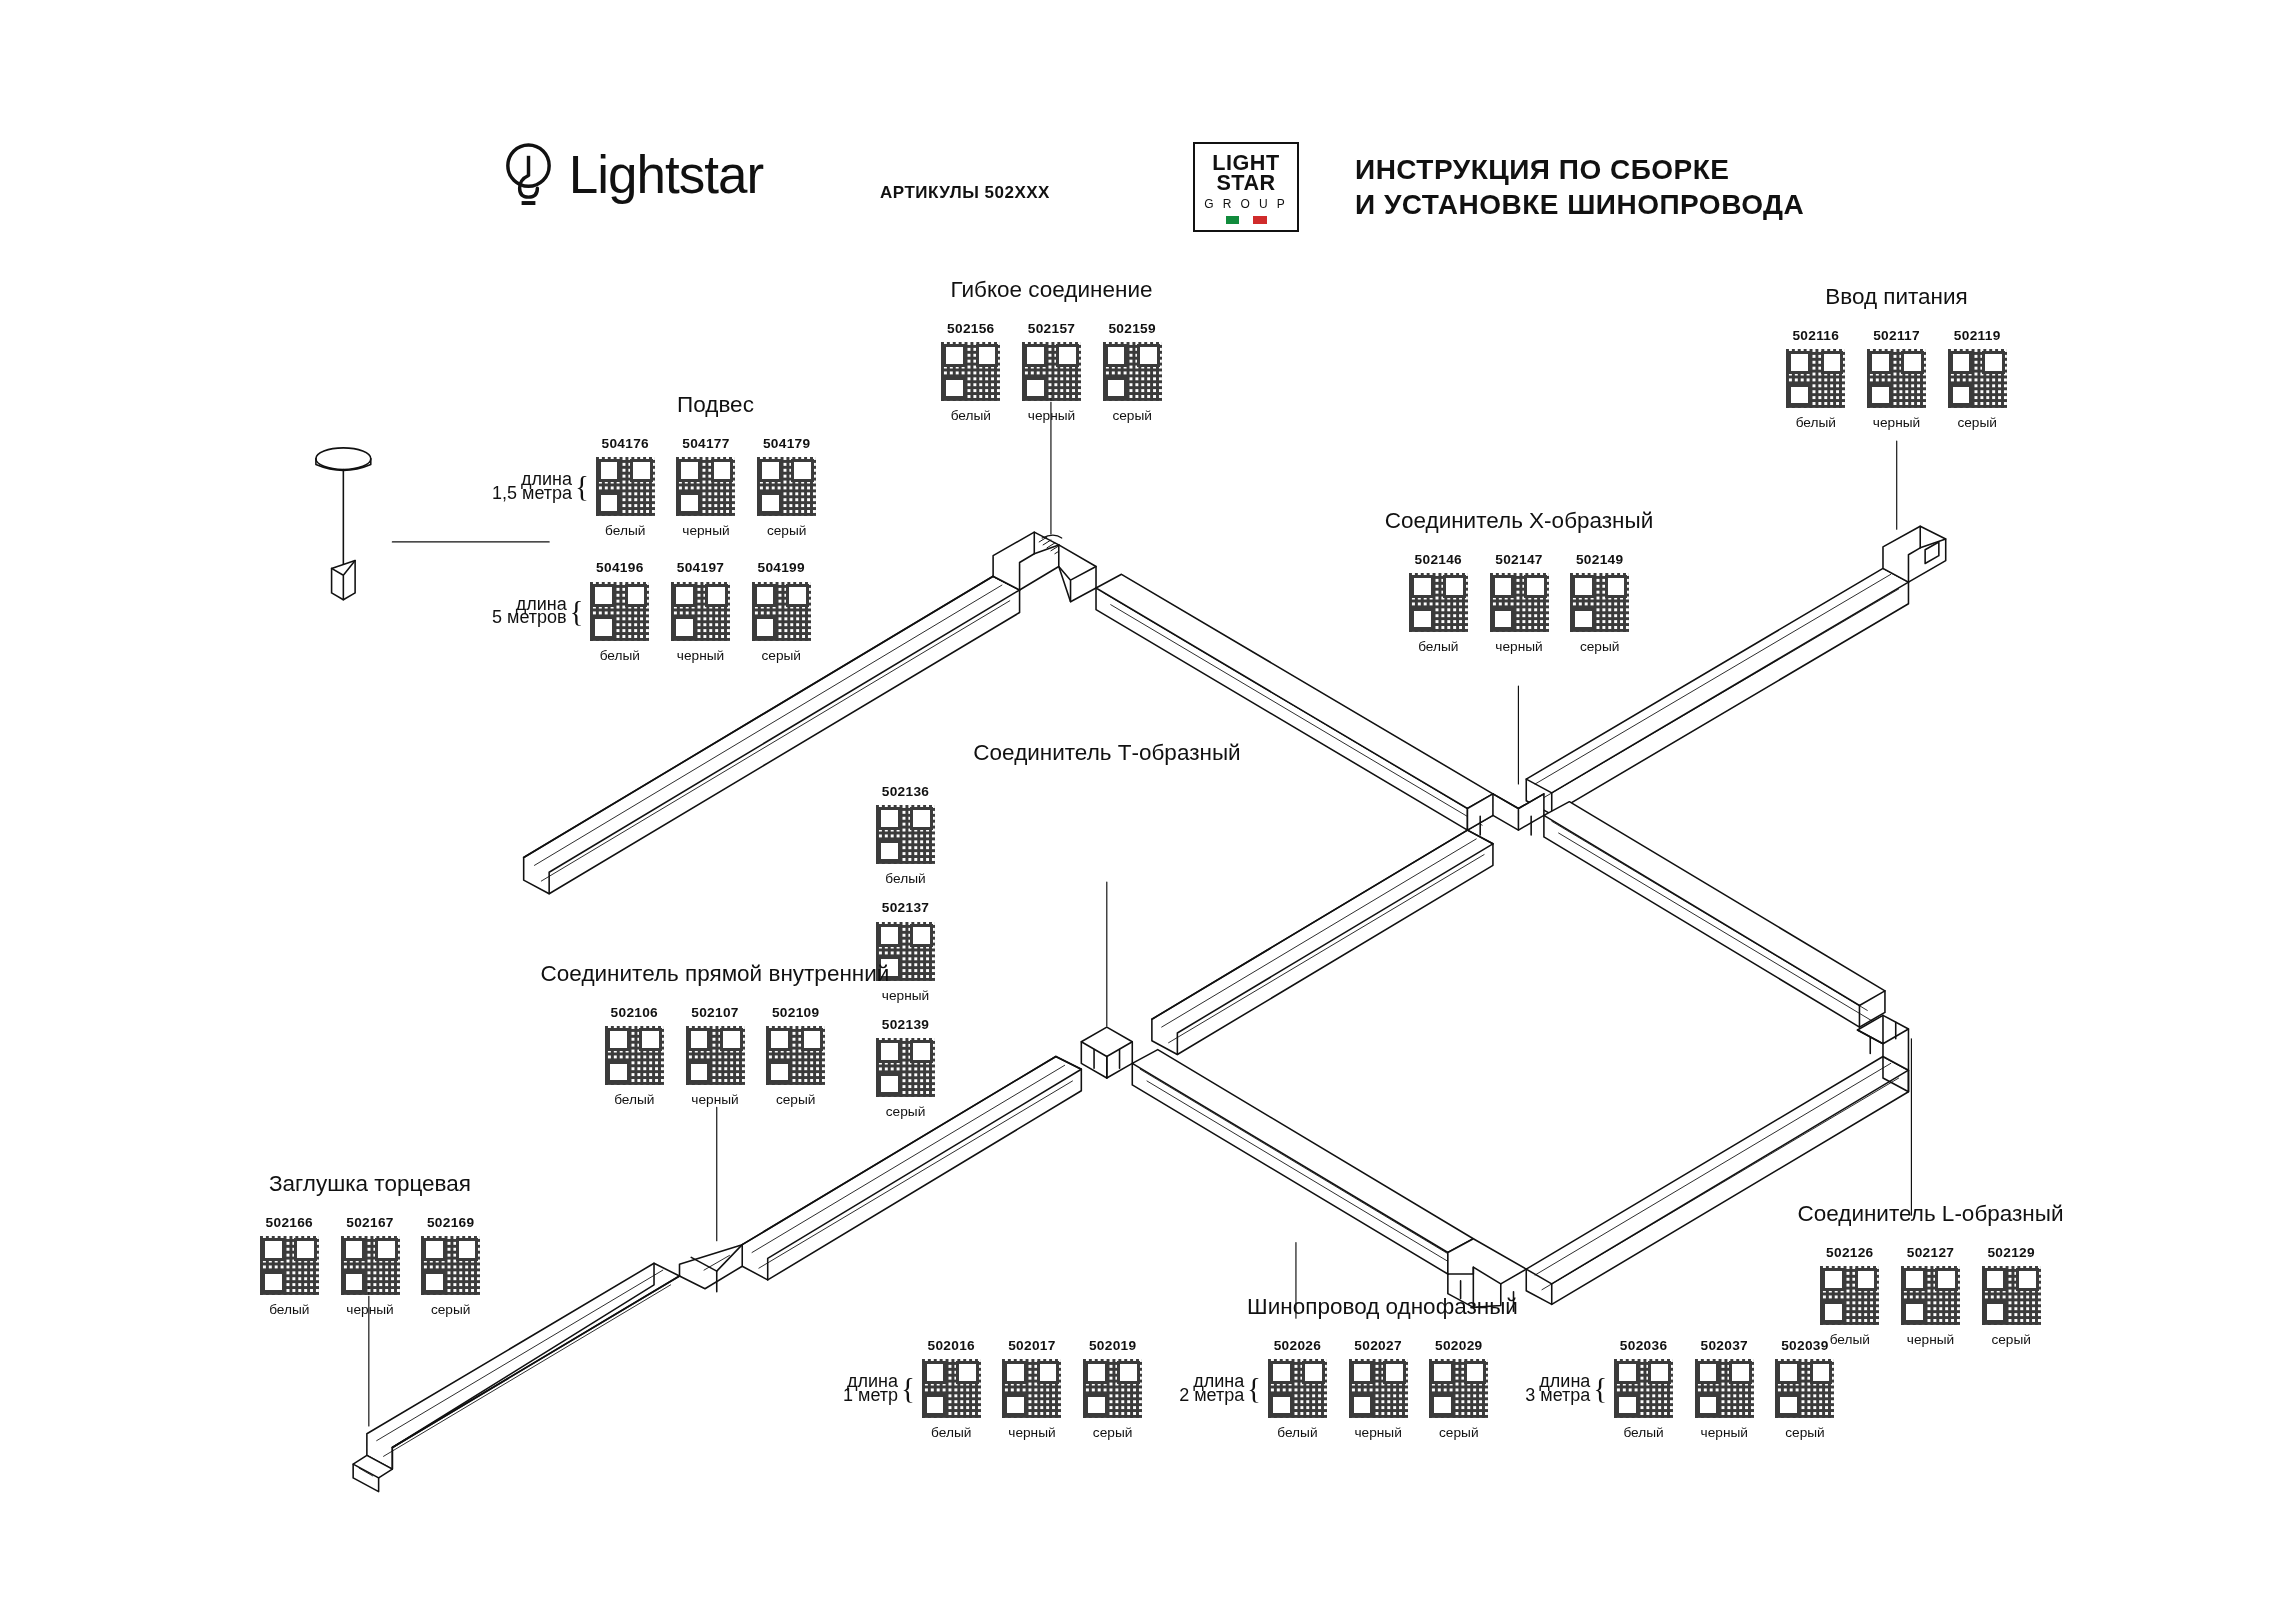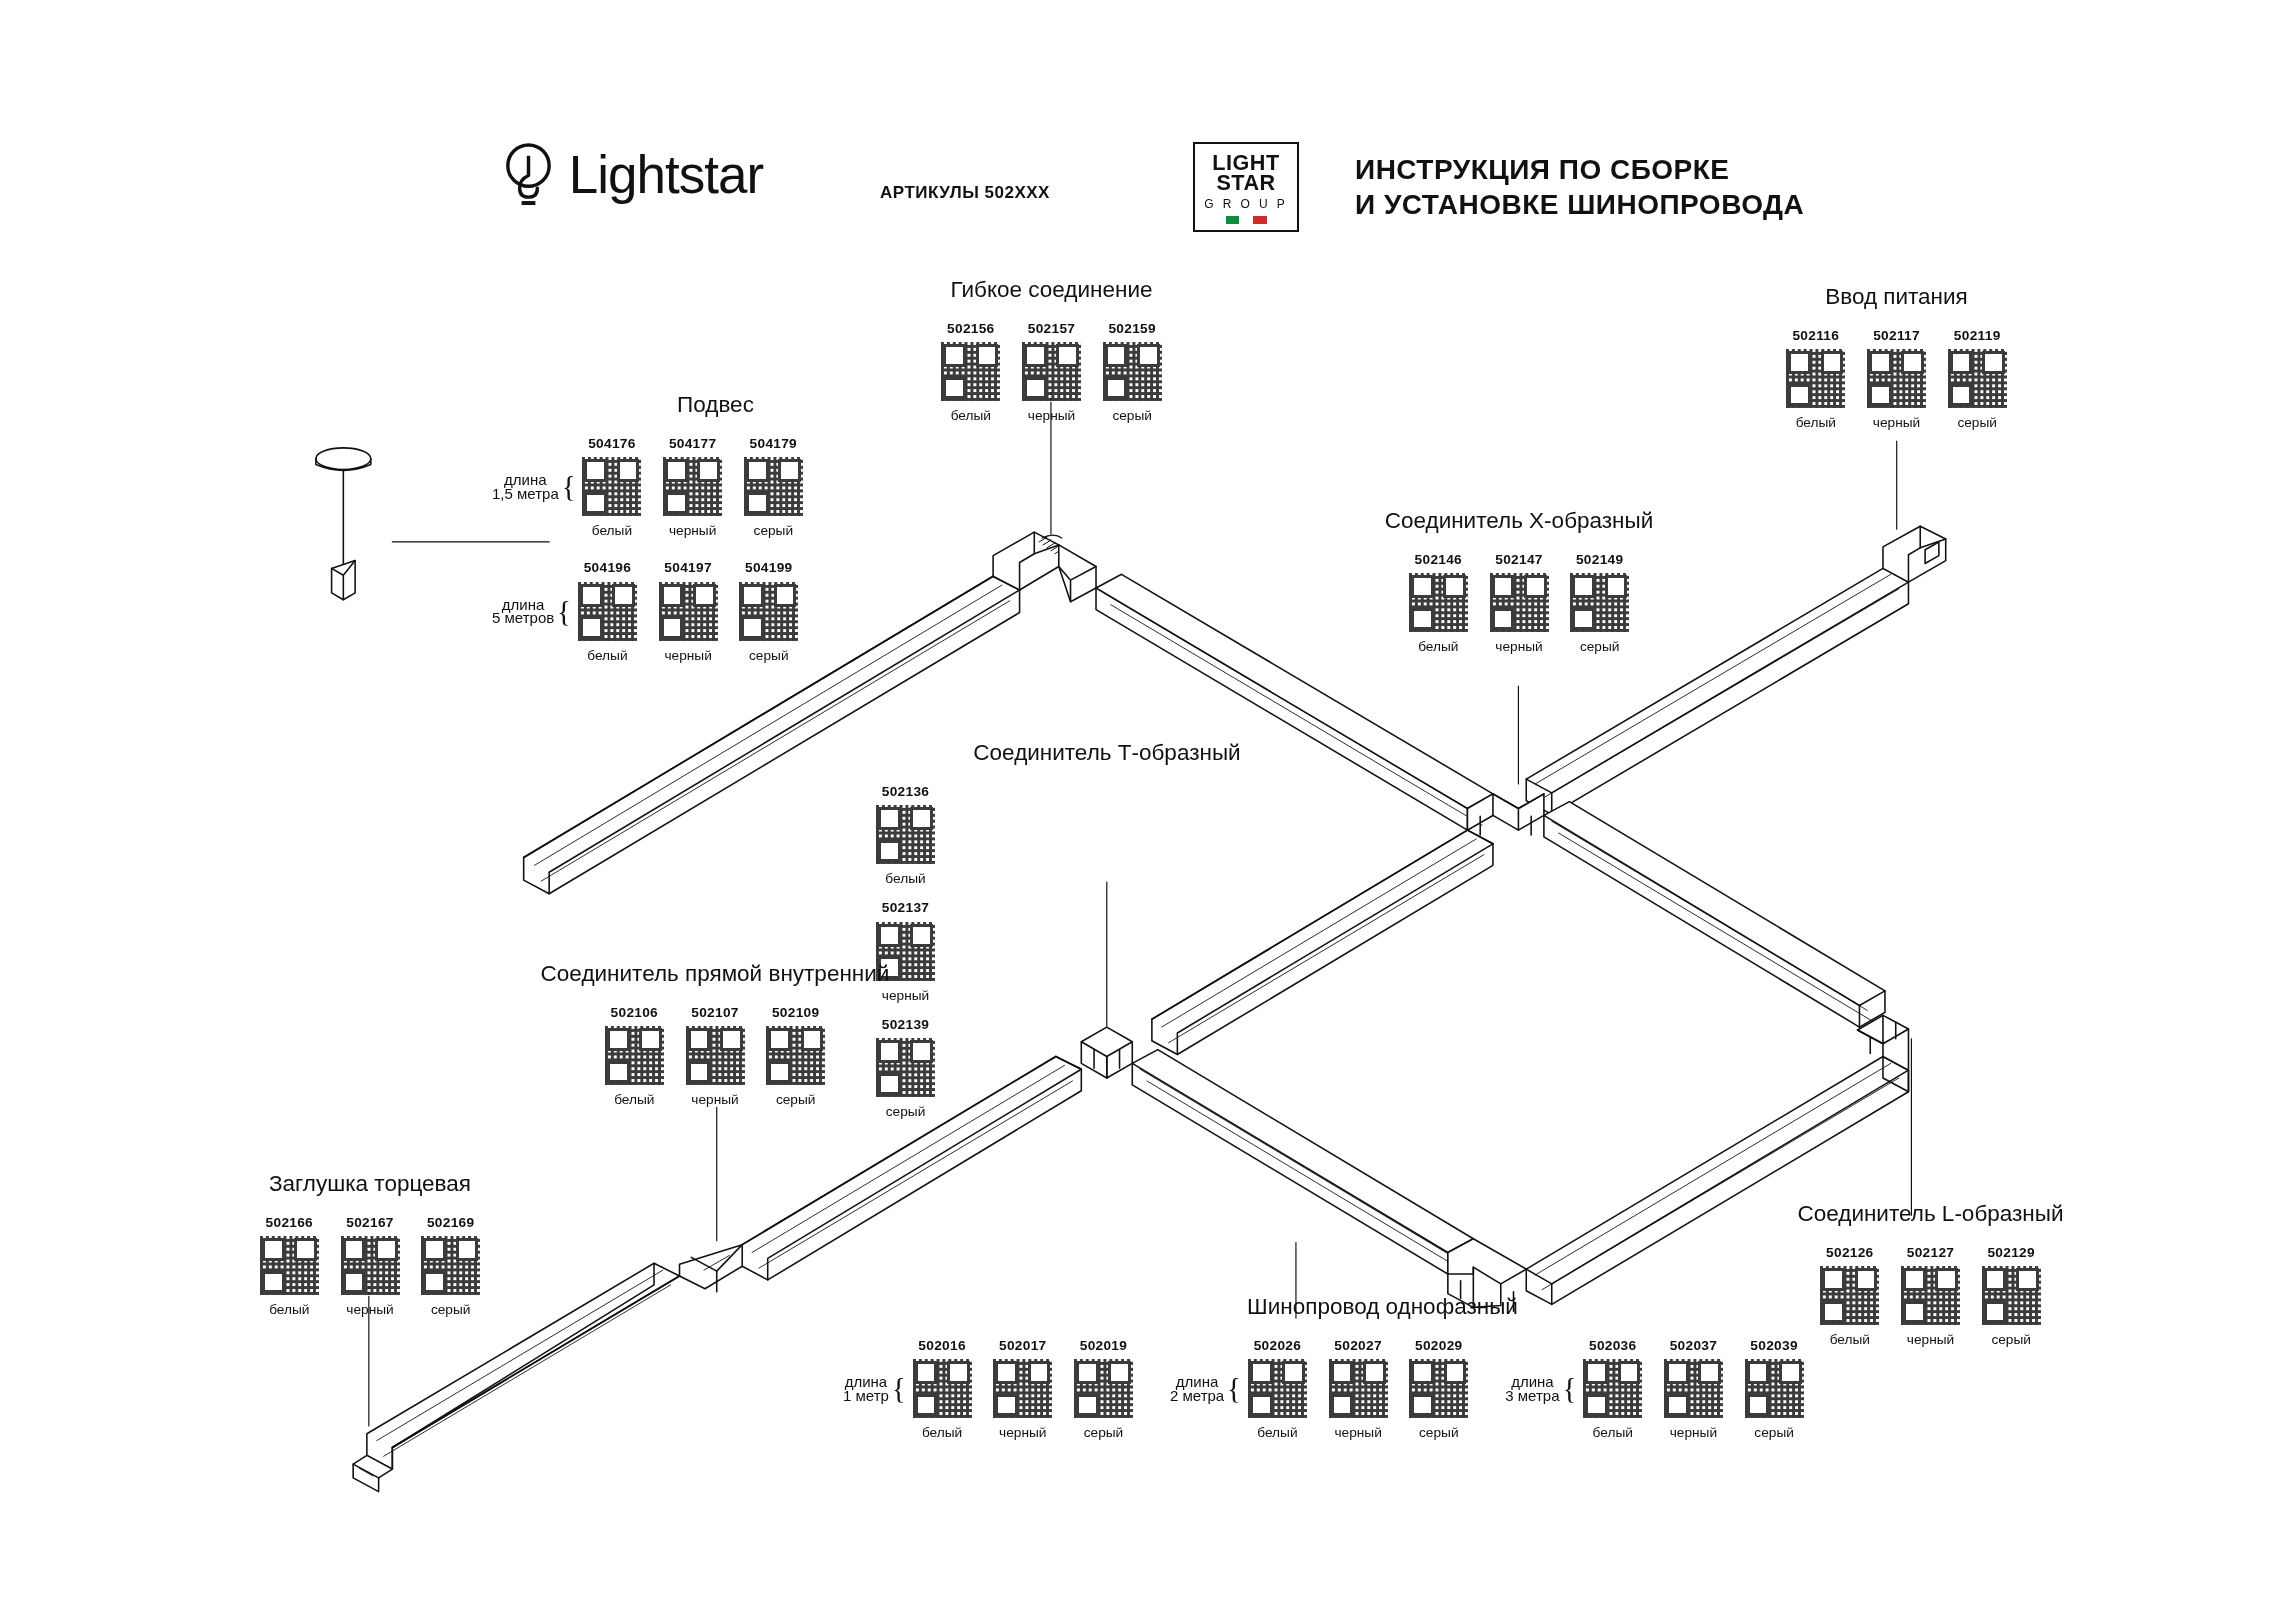--- a/index.html
+++ b/index.html
@@ -145,23 +145,23 @@
     width: 16.7px; height: 16.7px;
     border: 3.9px solid #1a1a1a;
     background: #fff;
     display: block;
   }
   .code-color {
     font-size: 13.7px;
     margin-top: 5.9px;
   }
   .len-label {
-    font-size: 15px;
+    font-size: 18px;
     line-height: 13.7px;
-    text-align: center;
+    text-align: right;
     white-space: nowrap;
   }
   .brace {
     font-size: 29px;
     line-height: 29px;
     font-family: "Liberation Serif", serif;
   }
   .len-wrap {
     display: flex;
     align-items: center;

